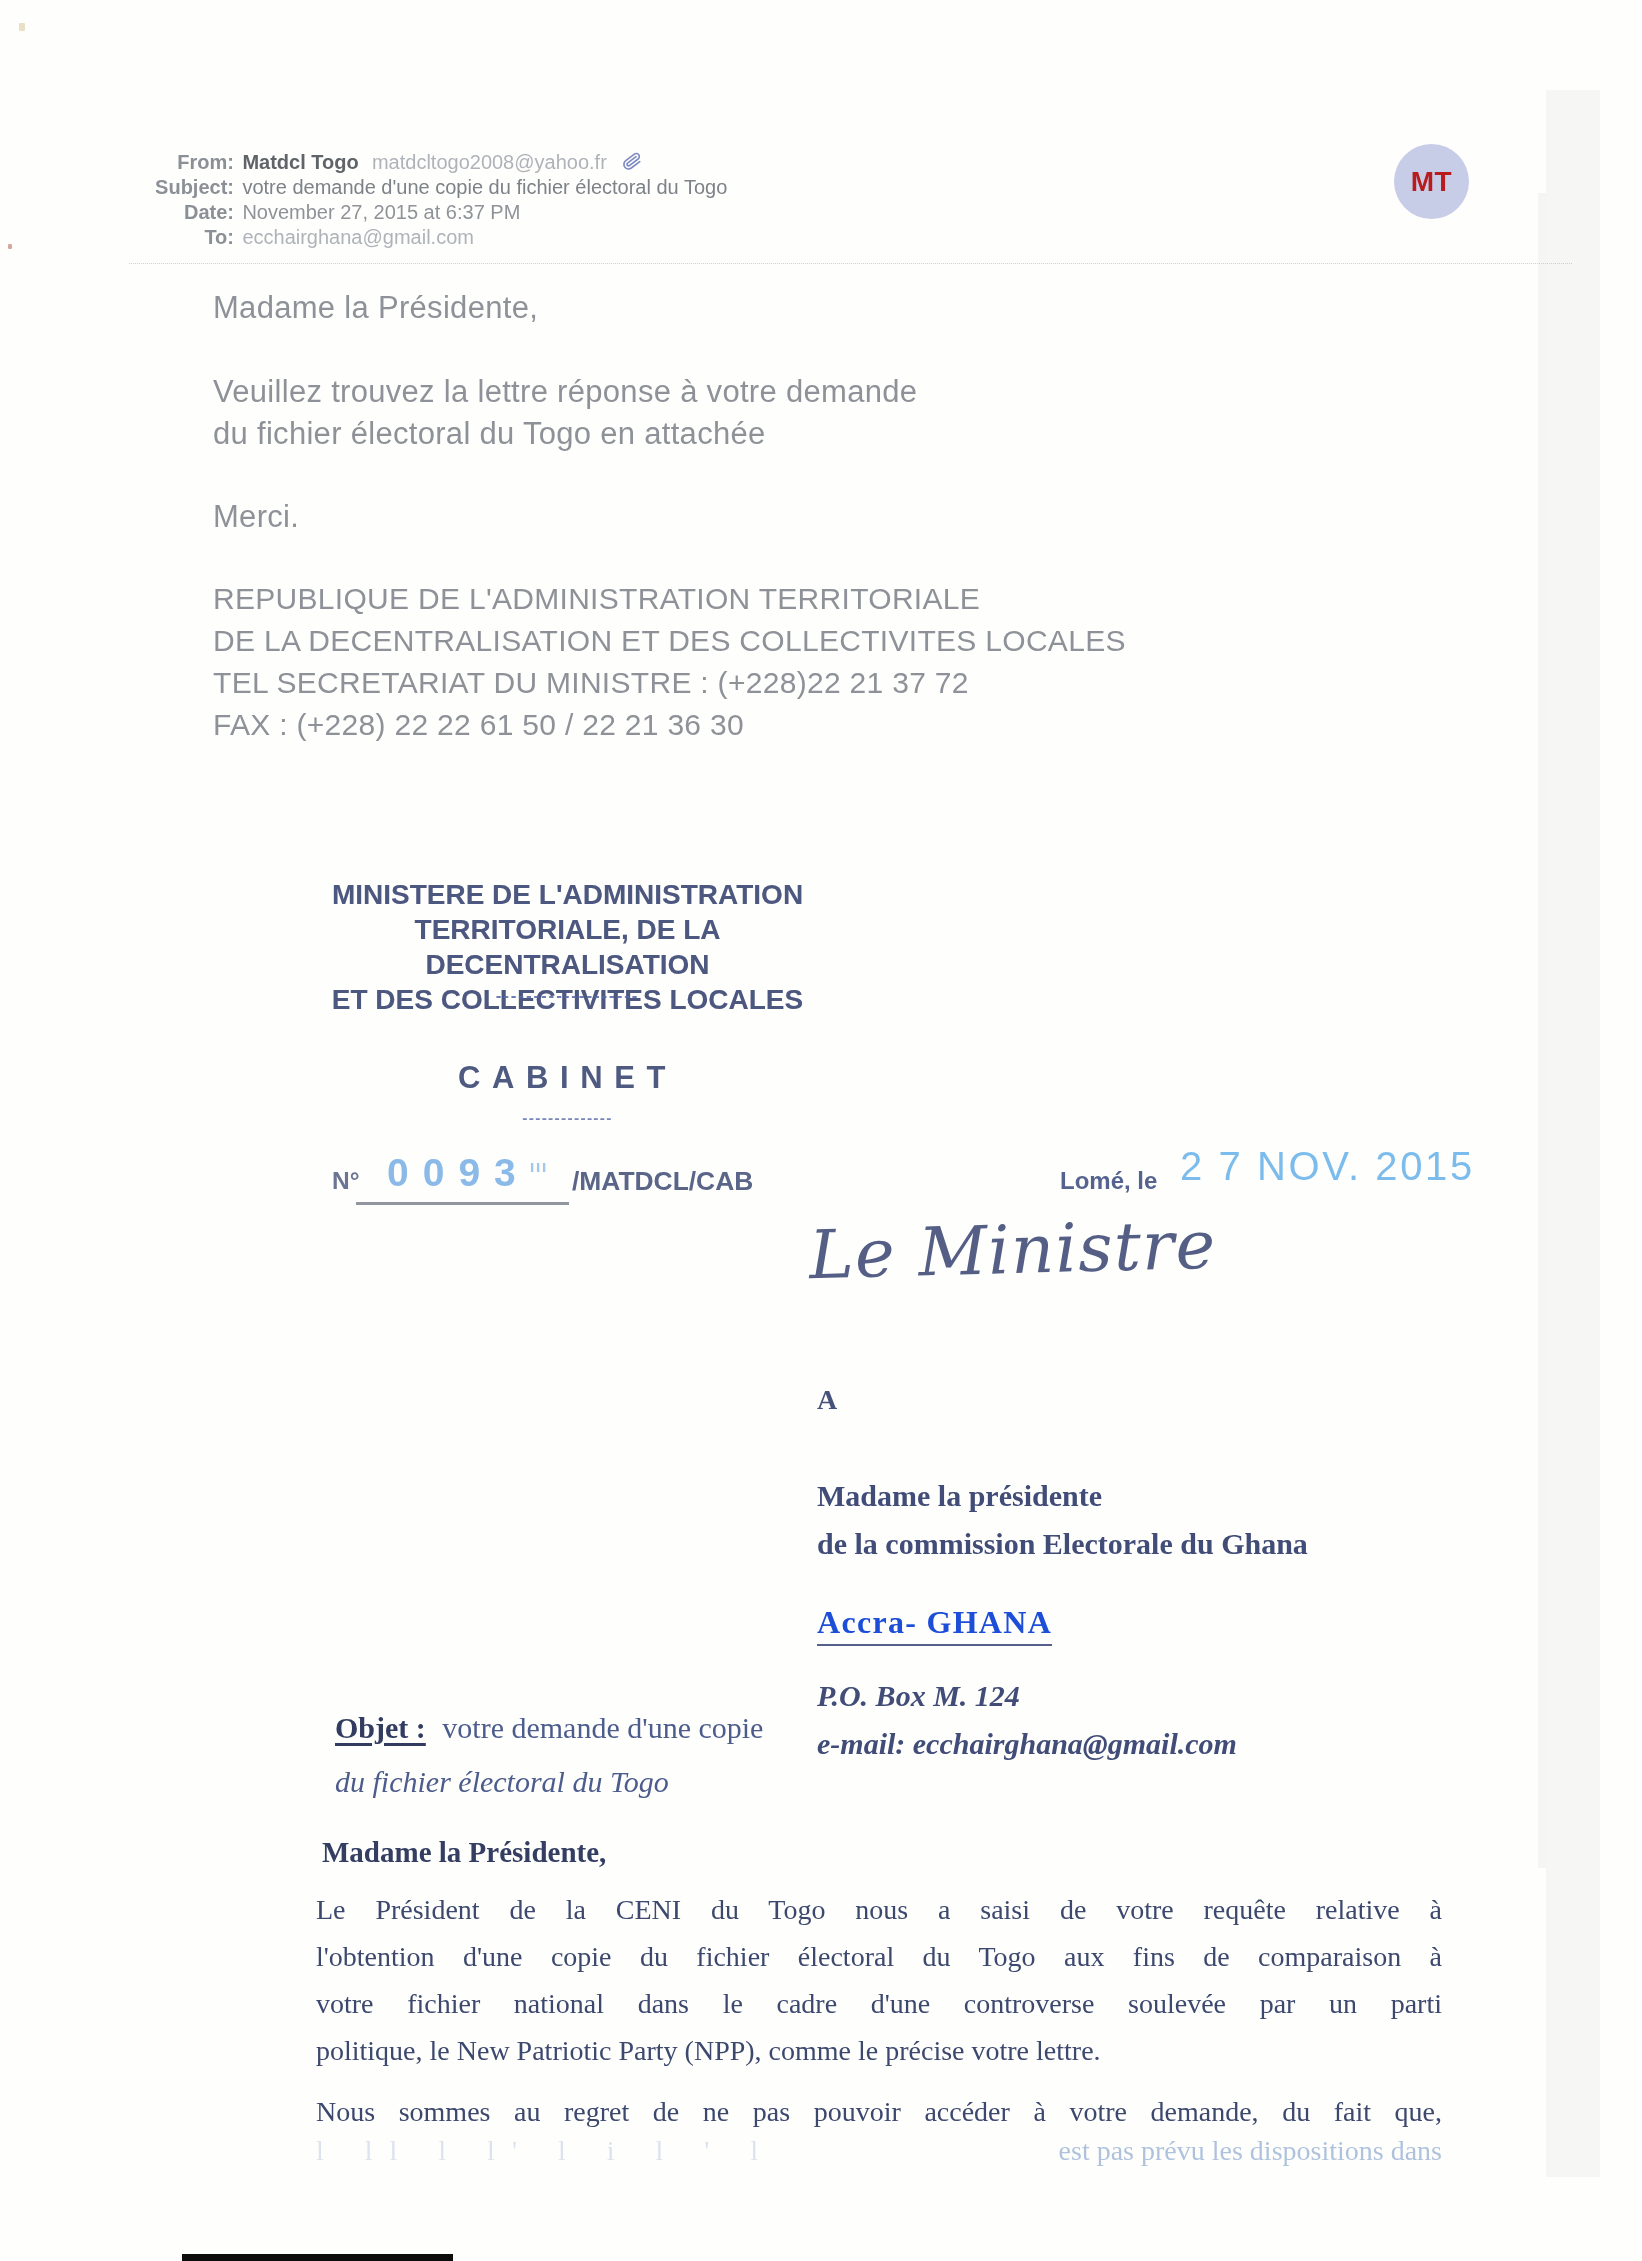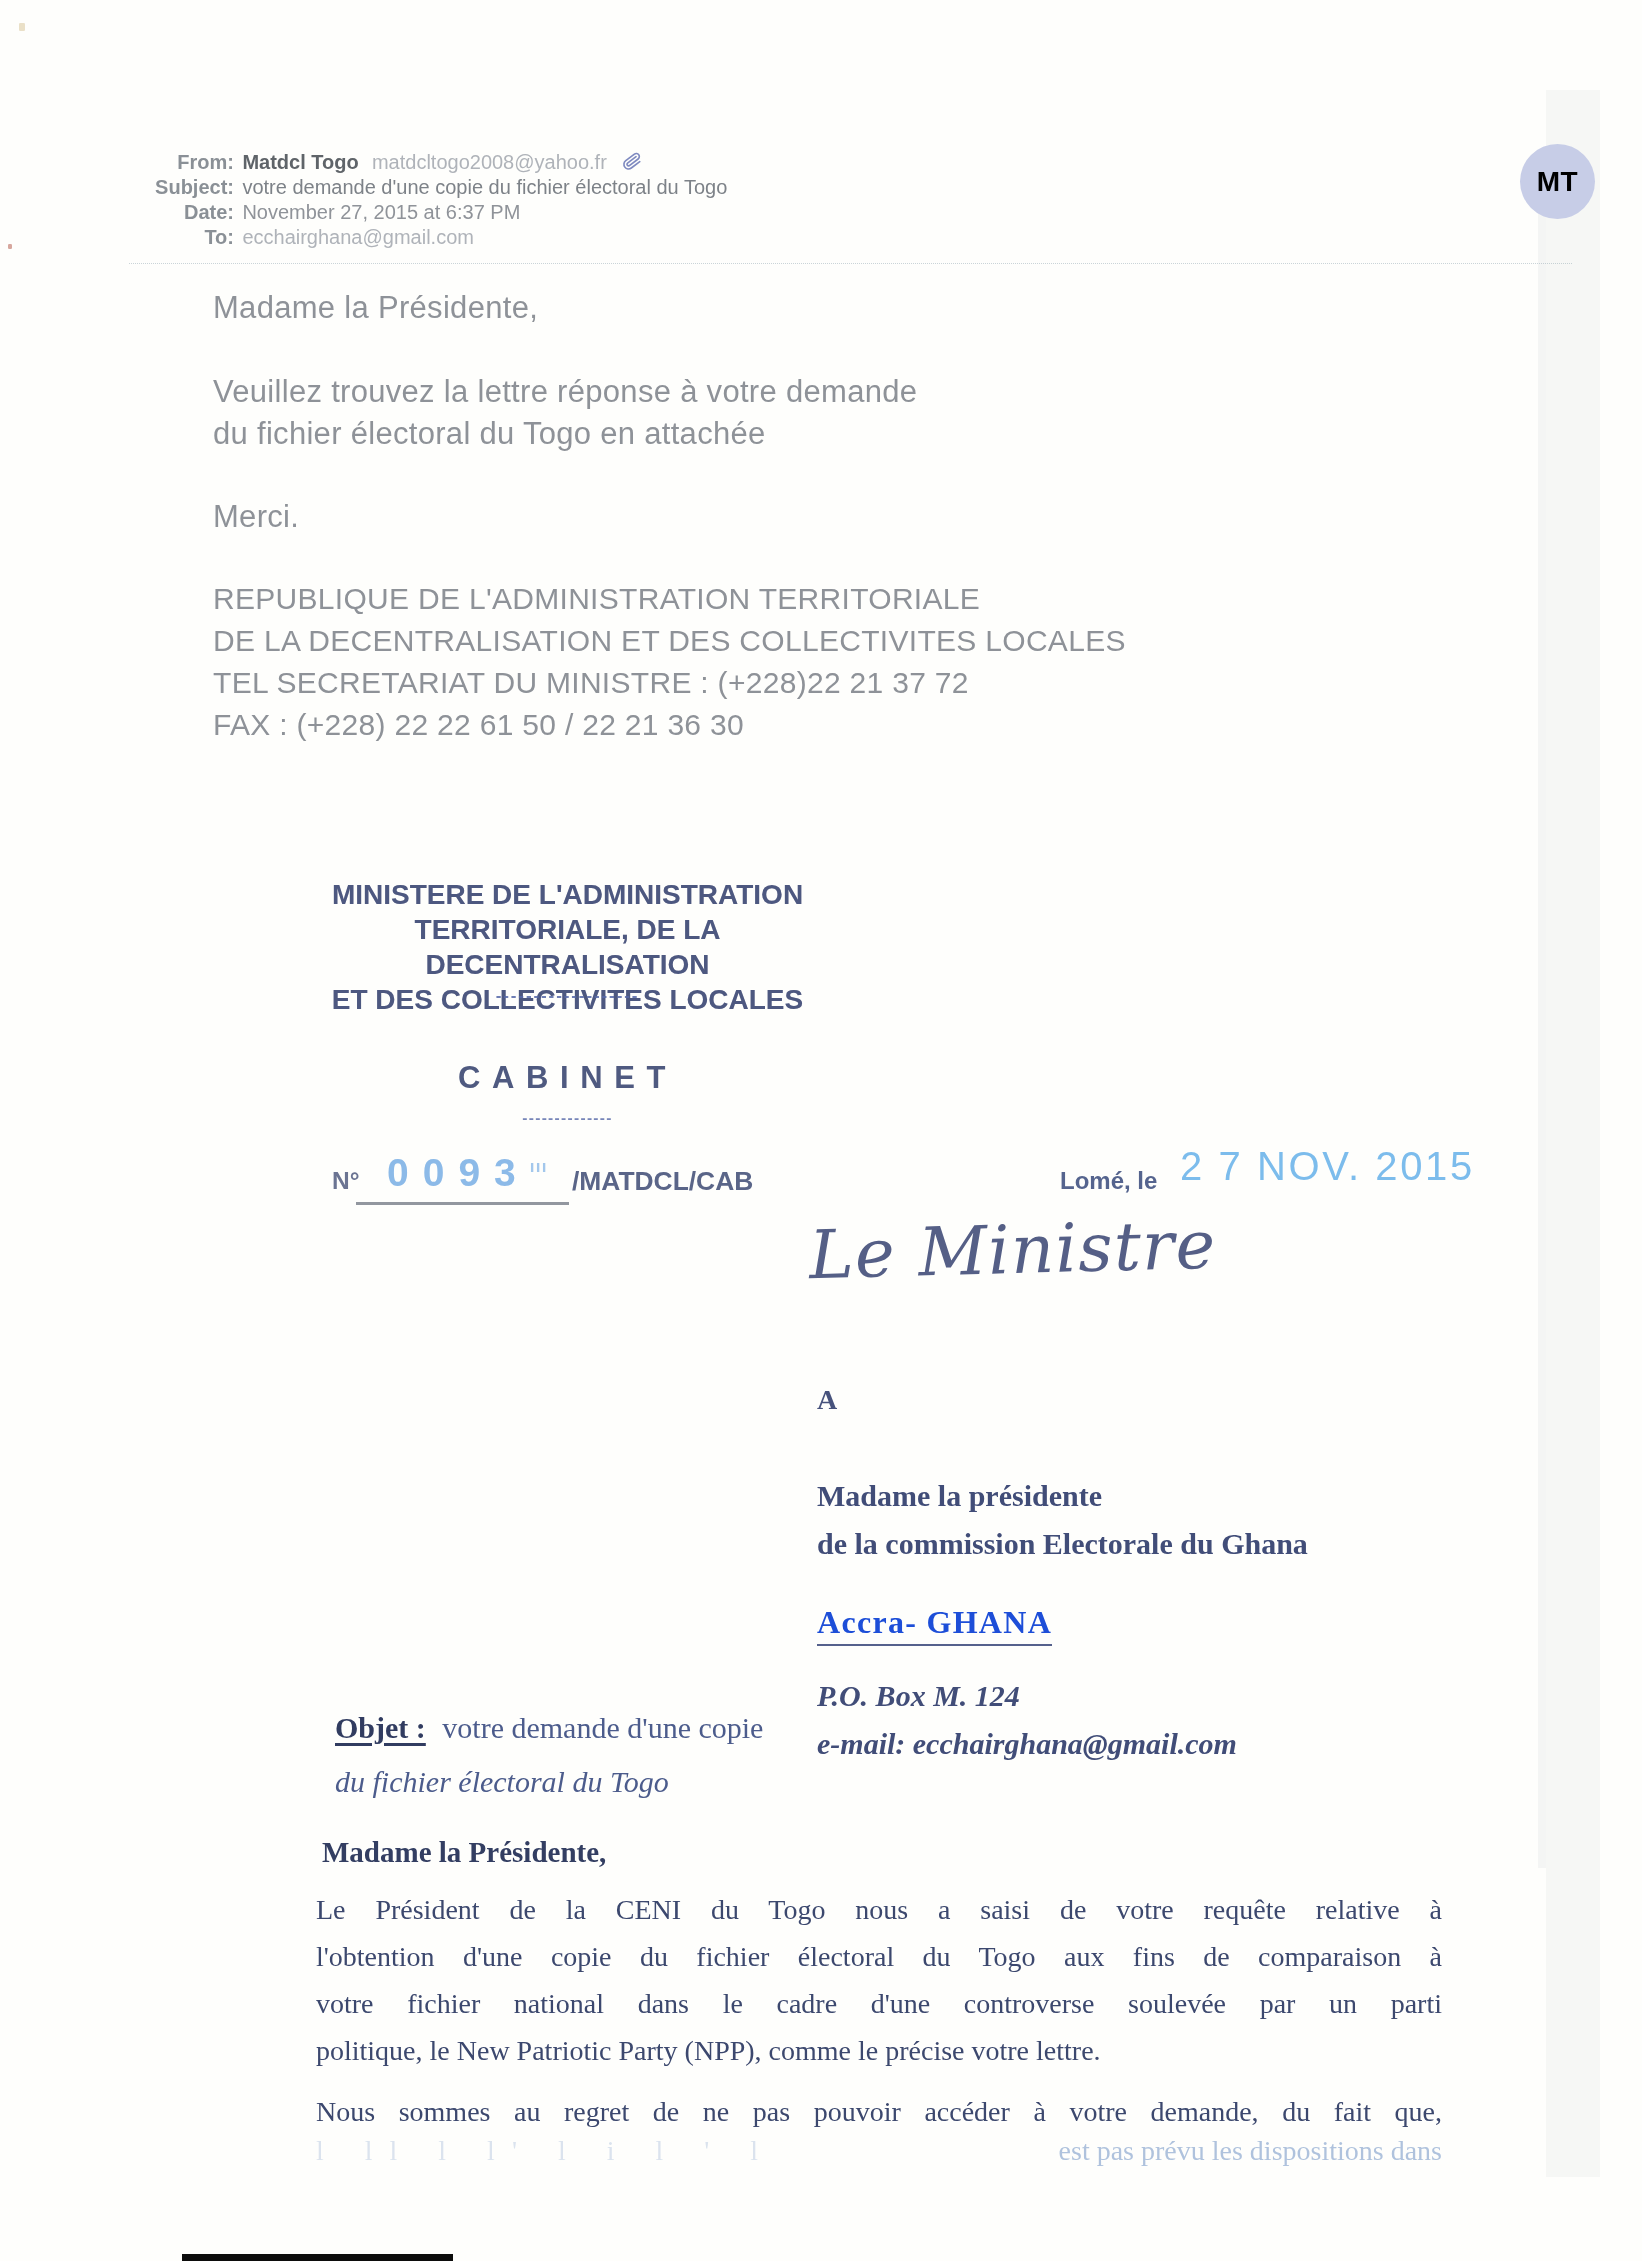--- a/index.html
+++ b/index.html
@@ -15,22 +15,22 @@
   .hrow{display:flex;align-items:baseline;}
   .hlbl{width:119px;text-align:right;font-weight:bold;color:#8a9096;flex:none;padding-right:8.4px;}
   .from-name{font-weight:bold;color:#5f6469;margin-right:7.7px;}
   .from-addr{color:#afb3b9;}
   .subj-val{color:#7d8288;}
   .date-val{color:#8f9399;}
   .to-val{color:#afb3b9;}
   .clip{display:inline-block;width:22px;height:22px;margin-left:9px;position:relative;top:3.2px;}
   .clip svg{width:100%;height:100%;stroke:#7f8ac0;transform:rotate(8deg);}
   .avatar{
-    position:absolute;left:1520px;top:144px;width:75px;height:75px;border-radius:50%;
-    background:#c7cde7;color:#000000;display:flex;align-items:center;justify-content:center;
+    position:absolute;left:1394px;top:144px;width:75px;height:75px;border-radius:50%;
+    background:#c7cde7;color:#b91c1c;display:flex;align-items:center;justify-content:center;
     font-size:28px;font-weight:bold;letter-spacing:0.6px;
   }
   .hdr-sep{position:absolute;left:129px;top:263px;width:1443px;border-top:1.9px dotted rgba(140,162,172,.45);}
   
   .ebody{position:absolute;left:213px;color:#8e9298;font-weight:300;letter-spacing:0.3px;}
   .greet{top:290px;font-size:31px;}
   .eline1{top:374px;font-size:31px;}
   .eline2{top:416px;font-size:31px;}
   .merci{top:499px;font-size:31px;}
   .sig{top:578px;font-size:30px;line-height:42px;}

